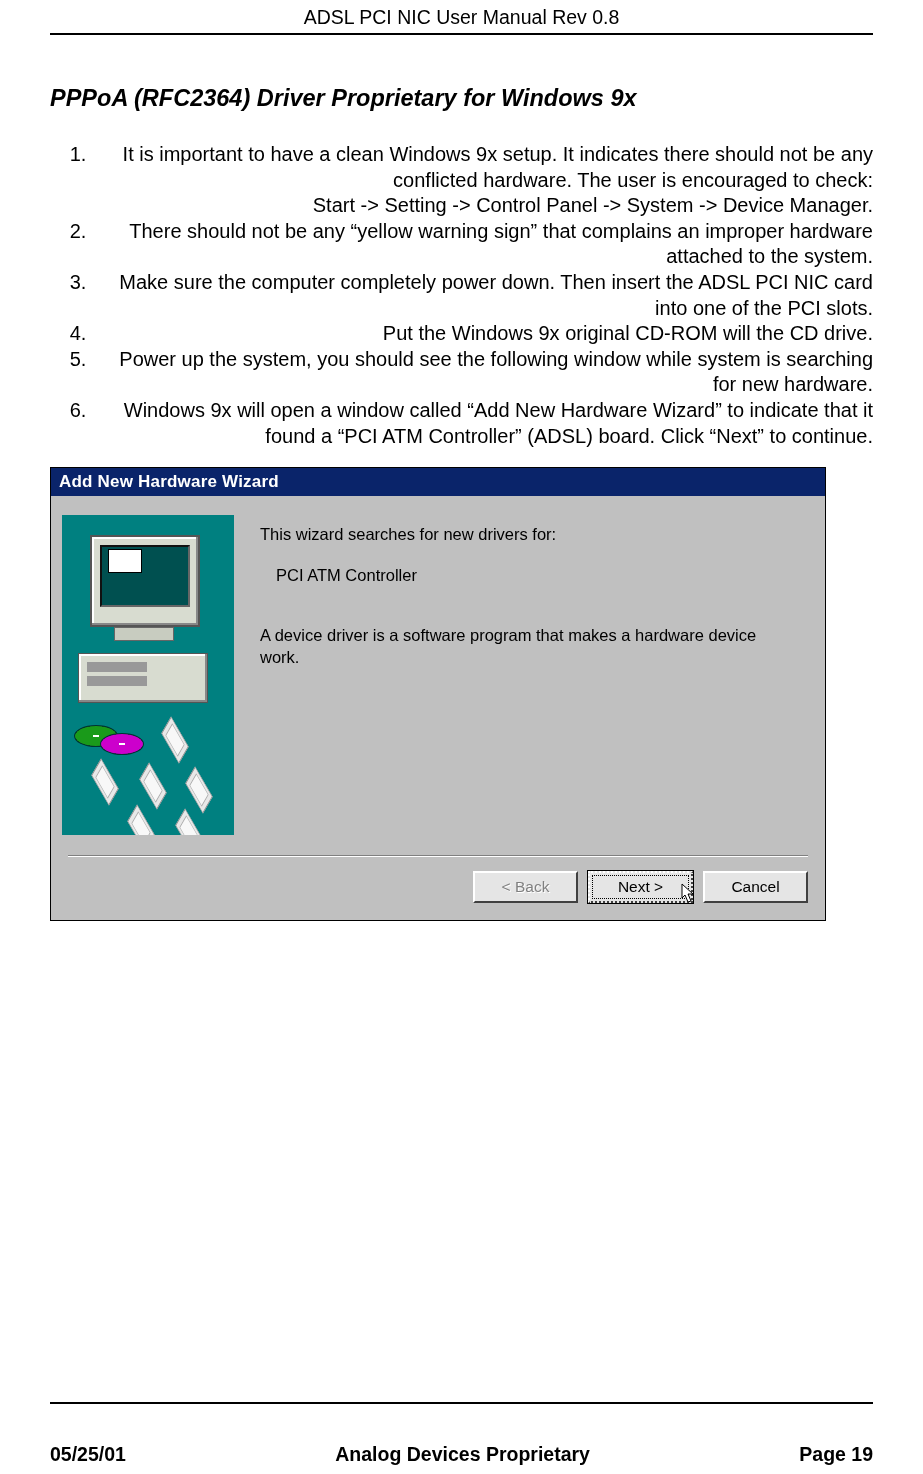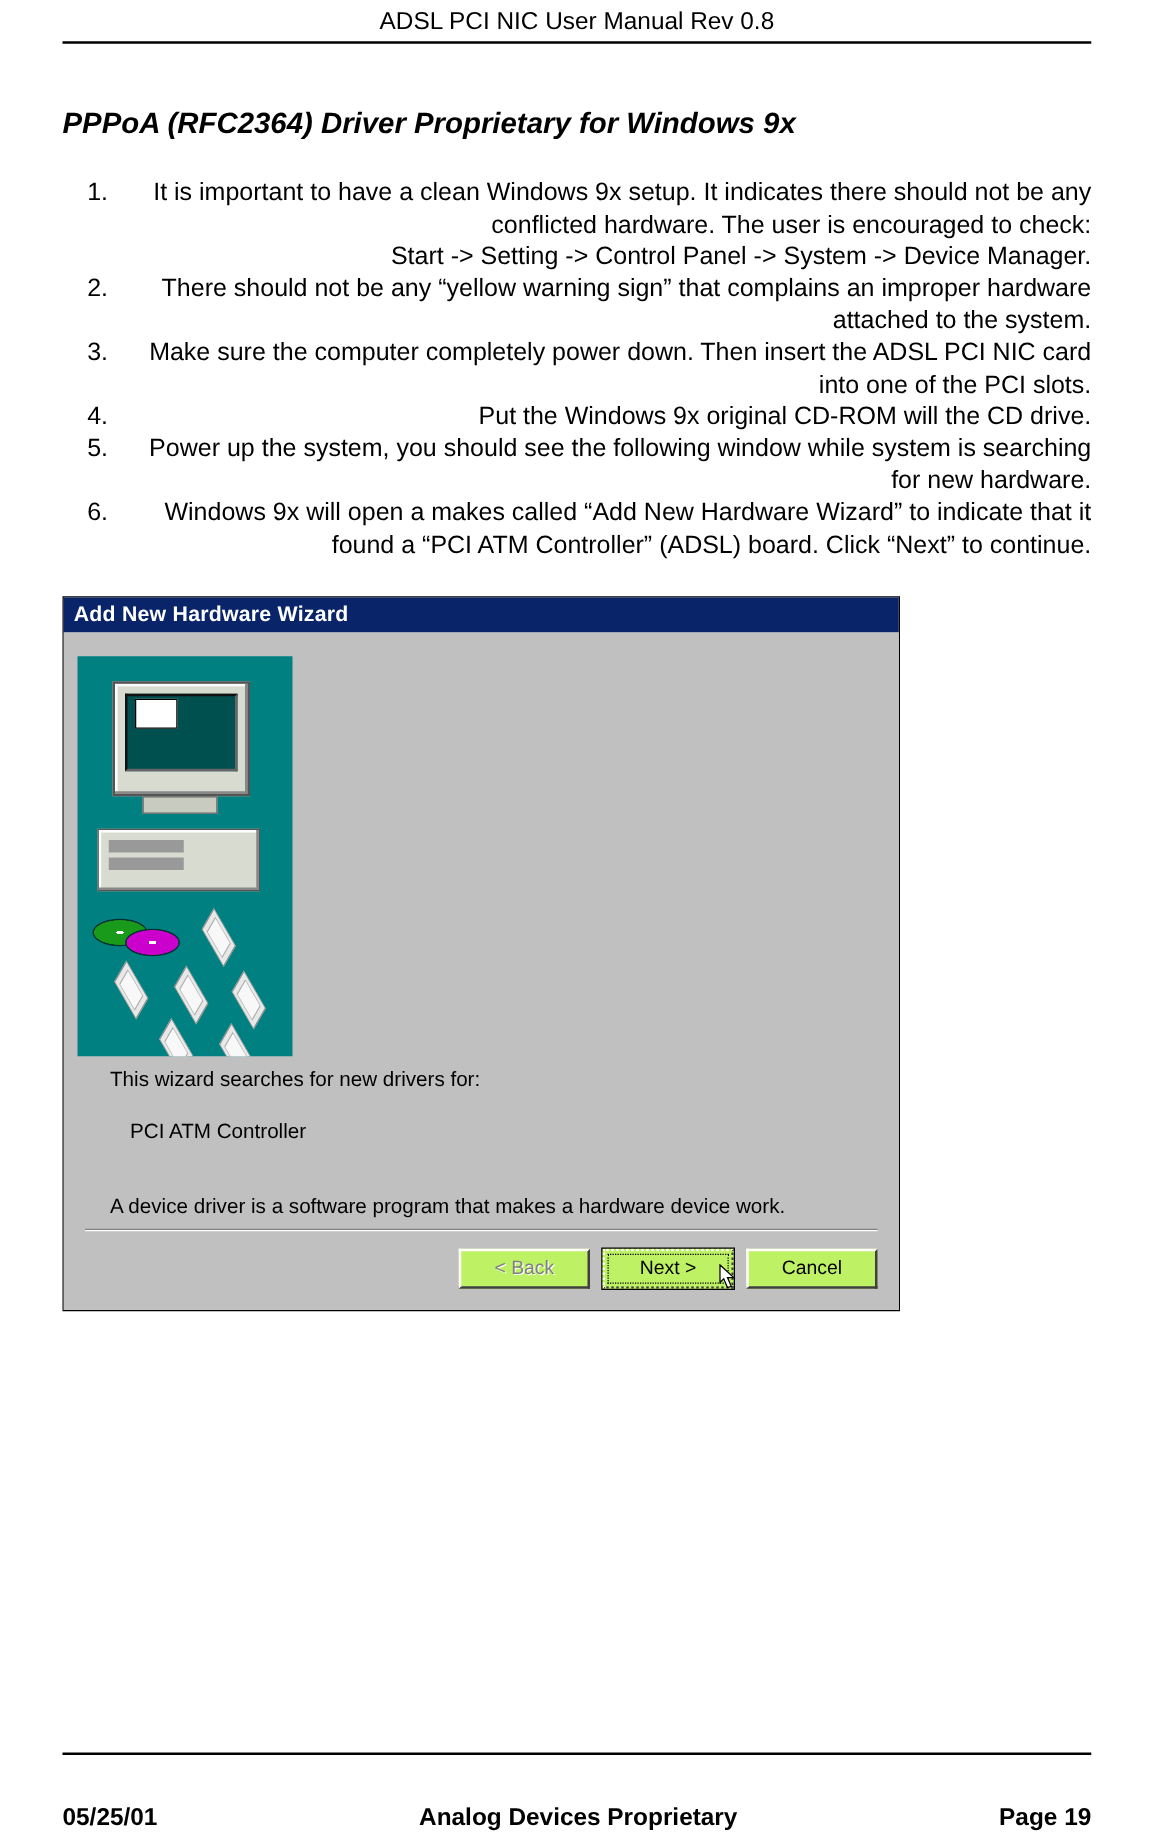--- a/index.html
+++ b/index.html
@@ -44,43 +44,42 @@
       padding-left: 42px;
       text-align: right;
     }
     ol.steps li {
       padding-left: 10px;
       margin-bottom: 0;
     }
 
     
     .dialog-wrap {
-      margin-top: 28px;
-      width: 670px;
+      margin-top: 18px;
+      width: 776px;
       border: 1.5px solid #000;
       display: inline-block;
     }
     .dialog-titlebar {
       background: linear-gradient(#0a246a, #0a246a);
       color: #fff;
       font-family: Tahoma, Arial, sans-serif;
       font-weight: bold;
       font-size: 17px;
       padding: 4px 8px;
       letter-spacing: 0.2px;
     }
     .dialog-body {
       background: #c0c0c0;
       padding: 3px;
     }
     .dialog-content {
       display: flex;
       padding: 16px 20px 0 8px;
       min-height: 350px;
-      flex-direction: column;
     }
     .dialog-art {
       width: 172px;
       height: 320px;
       background: #008080;
       flex-shrink: 0;
       position: relative;
       overflow: hidden;
     }
     
@@ -186,21 +185,21 @@
     }
     .dialog-buttons {
       display: flex;
       justify-content: flex-end;
       gap: 10px;
       padding: 14px 14px 14px 0;
     }
     .w98-btn {
       width: 105px;
       height: 32px;
-      background: #bef264;
+      background: #e5e5e5;
       border: 2px solid;
       border-color: #fff #404040 #404040 #fff;
       font-family: Tahoma, Arial, sans-serif;
       font-size: 15.5px;
       display: flex;
       align-items: center;
       justify-content: center;
       position: relative;
     }
     .w98-btn.disabled { color: #808080; text-shadow: 1px 1px 0 #fff; }
@@ -251,21 +250,21 @@
 
   <div class="section-title">PPPoA (RFC2364) Driver Proprietary for Windows 9x</div>
 
   <ol class="steps">
     <li><span style="white-space:pre-line">It is important to have a clean Windows 9x setup.  It indicates there should not be any conflicted hardware.  The user is encouraged to check:
 Start -&gt; Setting -&gt; Control Panel -&gt; System -&gt; Device Manager.</span></li>
     <li><span>There should not be any “yellow warning sign” that complains an improper hardware attached to the system.</span></li>
     <li><span>Make sure the computer completely power down.  Then insert the ADSL PCI NIC card into one of the PCI slots.</span></li>
     <li><span>Put the Windows 9x original CD-ROM will the CD drive.</span></li>
     <li><span>Power up the system, you should see the following window while system is searching for new hardware.</span></li>
-    <li><span>Windows 9x will open a makes called “Add New Hardware Wizard” to indicate that it found a “PCI ATM Controller” (ADSL) board.  Click “Next” to continue.</span></li>
+    <li><span>Windows 9x will open a window called “Add New Hardware Wizard” to indicate that it found a “PCI ATM Controller” (ADSL) board.  Click “Next” to continue.</span></li>
   </ol>
 
   <div class="dialog-wrap">
     <div class="dialog-titlebar">
       <span>Add New Hardware Wizard</span>
     </div>
     <div class="dialog-body">
       <div class="dialog-content">
         <div class="dialog-art">
           <div class="monitor"></div>

